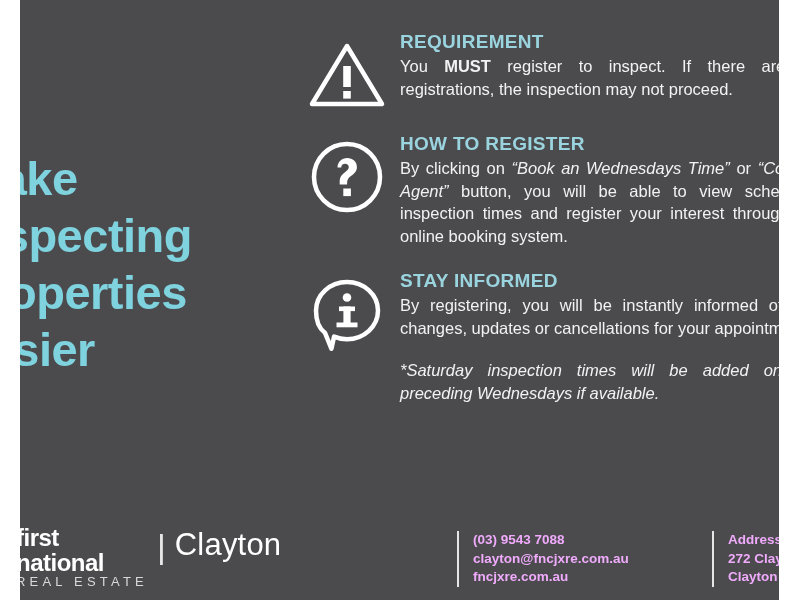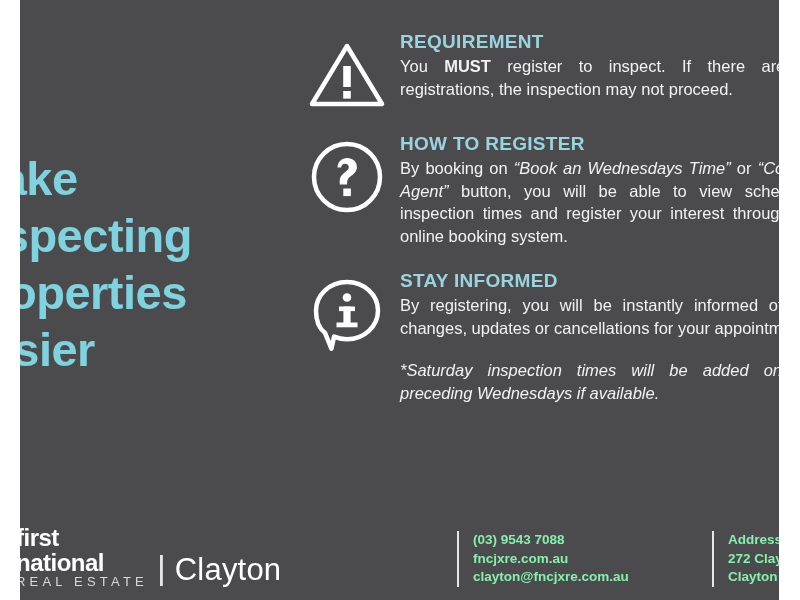--- a/index.html
+++ b/index.html
@@ -107,21 +107,21 @@
     bottom: 0;
     width: 759px;
     height: 96px;
   }
 
   .logo {
     position: absolute;
     left: -4px;
     top: 22px;
     display: flex;
-    align-items: flex-end;
+    align-items: flex-start;
     color: #ffffff;
   }
   .logo-fn {
     line-height: 1;
   }
   .logo-first {
     font-size: 24px;
     font-weight: bold;
     letter-spacing: -0.5px;
     line-height: 24px;
@@ -151,21 +151,21 @@
     line-height: 38px;
     letter-spacing: 0.2px;
     color: #ffffff;
   }
 
   .contact-col {
     position: absolute;
     top: 27px;
     padding-left: 14px;
     border-left: 2px solid #e6e6e6;
-    color: #86efac;
+    color: #f0abfc;
     font-size: 13.5px;
     line-height: 18.5px;
     font-weight: bold;
     white-space: nowrap;
   }
   .contact-col.c1 { left: 437px; }
   .contact-col.c2 { left: 692px; }
 </style>
 </head>
 <body>
@@ -196,21 +196,21 @@
 
       <div class="block">
         <span class="icon-wrap">
           <svg width="82" height="82" viewBox="0 0 82 82">
             <circle cx="41" cy="41" r="33" fill="none" stroke="#ffffff" stroke-width="4.5"></circle>
             <path d="M31.5 31.5c0-5.4 4.3-9.4 9.8-9.4 5.4 0 9.6 3.7 9.6 8.8 0 4.3-2.3 6.4-5.6 8.8-3.1 2.3-4.2 3.8-4.2 7.1v1.6h-7.4v-2.4c0-4.8 1.7-7.2 5.3-9.8 2.7-2 3.8-3.2 3.8-5.2 0-1.9-1.5-3.2-3.7-3.2-2.3 0-3.9 1.5-3.9 3.7z" fill="#ffffff"></path>
             <rect x="37.3" y="52.5" width="7.6" height="7.6" fill="#ffffff"></rect>
           </svg>
         </span>
         <p class="block-title">HOW TO REGISTER</p>
-        <p class="block-body"><span>By booking on </span><i>“Book an Wednesdays Time”</i><span> or </span><i>“Contact Agent”</i><span> button, you will be able to view scheduled inspection times and register your interest through the online booking system.</span></p>
+        <p class="block-body"><span>By clicking on </span><i>“Book an Wednesdays Time”</i><span> or </span><i>“Contact Agent”</i><span> button, you will be able to view scheduled inspection times and register your interest through the online booking system.</span></p>
       </div>
 
       <div class="block">
         <span class="icon-wrap">
           <svg width="82" height="82" viewBox="0 0 82 82">
             <path d="M41 9c17.1 0 31 12.8 31 28.6 0 15.8-13.9 28.6-31 28.6-4.6 0-9-0.9-12.9-2.6l-2.7 12.1-6.4-15.9C11.6 54.7 10 46.5 10 37.6 10 21.8 23.9 9 41 9z" fill="none" stroke="#ffffff" stroke-width="4.5" stroke-linejoin="round"></path>
             <circle cx="41" cy="24.5" r="4.3" fill="#ffffff"></circle>
             <rect x="33" y="33.5" width="16" height="4.6" fill="#ffffff"></rect>
             <rect x="37.4" y="33.5" width="7.2" height="20" fill="#ffffff"></rect>
             <rect x="30.5" y="49.5" width="21" height="4.8" fill="#ffffff"></rect>
@@ -230,22 +230,22 @@
           <div class="logo-first">first</div>
           <div class="logo-national">national</div>
           <div class="logo-re">REAL ESTATE</div>
         </div>
         <div class="logo-sep">|</div>
         <div class="logo-office">Clayton</div>
       </div>
 
       <div class="contact-col c1">
         <div>(03) 9543 7088</div>
+        <div>clayton@fncjxre.com.au</div>
         <div>fncjxre.com.au</div>
-        <div>clayton@fncjxre.com.au</div>
       </div>
 
       <div class="contact-col c2">
         <div>Address:</div>
         <div>272 Clayton Road</div>
         <div>Clayton VIC 3168</div>
       </div>
 
     </div>
 

